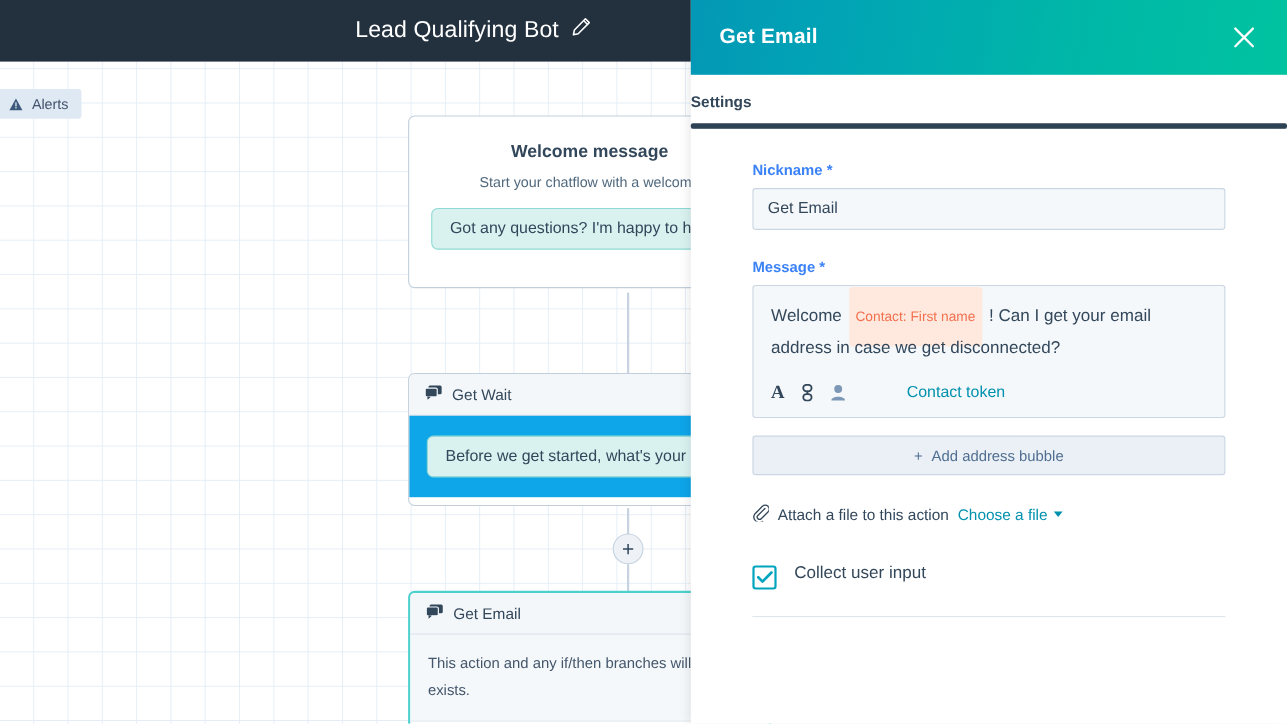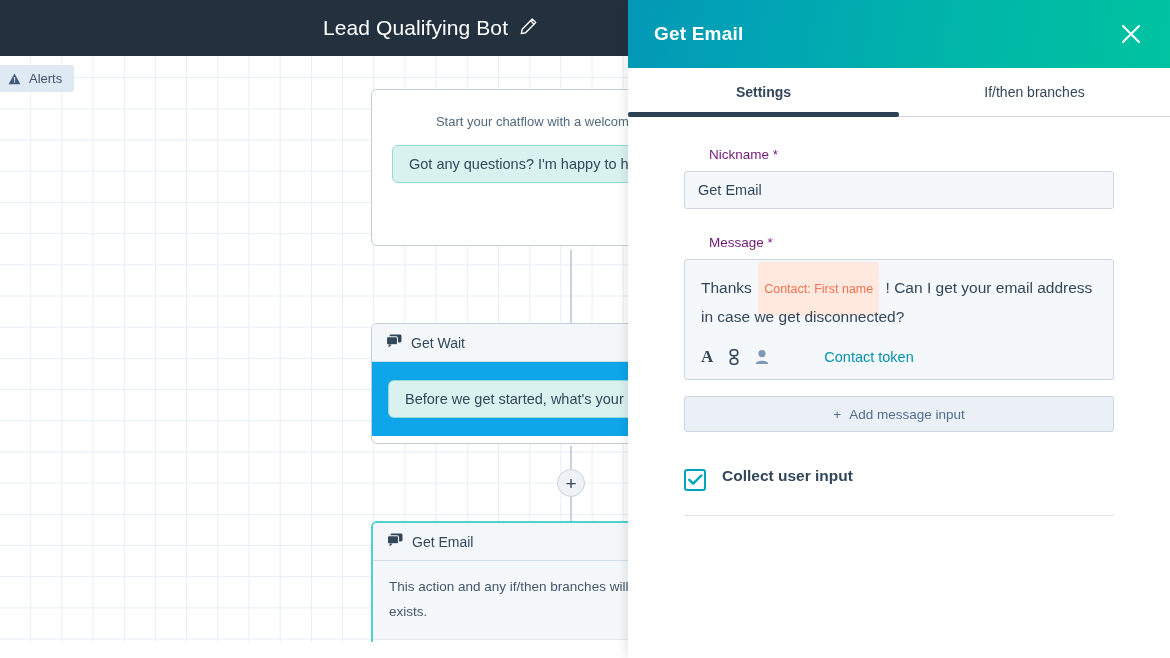--- a/index.html
+++ b/index.html
@@ -12,27 +12,27 @@
   #app { position: relative; width: 1170px; height: 658px; overflow: hidden; }
 
   
   .topbar {
     position: absolute; top: 0; left: 0;
     width: 1170px; height: 56px;
     background: #23313f;
     display: flex; align-items: center; justify-content: center;
     z-index: 2;
   }
-  .topbar-title-wrap { display: flex; align-items: center; gap: 12px; transform: translateX(-155px); }
+  .topbar-title-wrap { display: flex; gap: 12px; transform: translateX(-155px); }
   .topbar-title { color: #ffffff; font-size: 21px; font-weight: 400; letter-spacing: .1px; }
   .pencil-icon { display: block; }
 
   
   .canvas {
-    position: absolute; top: 40px; left: 0;
+    position: absolute; top: 56px; left: 0;
     width: 1114px; height: 602px;
     background-color: #ffffff;
     background-image:
       linear-gradient(to right, #e5eef7 1px, transparent 1px),
       linear-gradient(to bottom, #e5eef7 1px, transparent 1px);
     background-size: 31.2px 31.2px;
     background-position: -1px 6px;
     overflow: hidden;
   }
 
@@ -119,33 +119,33 @@
   }
   .panel-title { color:#fff; font-size: 19px; font-weight: bold; letter-spacing:.2px; }
   .panel-close { background:none; border:none; cursor:pointer; padding:6px; line-height:0; }
 
   .panel-tabs {
     display: flex; height: 49px; flex: 0 0 auto;
     border-bottom: 1px solid #cbd6e2;
     position: relative;
   }
   .panel-tab {
-    flex: 1; display: flex; align-items: center; justify-content: center;
+    flex: 1; display: flex; align-items: center; 
     font-size: 14px; color: #33475b; cursor: pointer;
     position: relative;
   }
   .panel-tab.active { font-weight: 600; }
   .panel-tab.active::after {
     content: ""; position: absolute; left: 0; right: 0; bottom: -1px;
     height: 5px; background: #2d4254; border-radius: 2px;
   }
 
   .panel-body { flex: 1 1 auto; padding: 30px 56px 0 56px; overflow: hidden; }
 
-  .field-label { font-size: 13.5px; font-weight: normal; color: #701a75; margin-bottom: 9px; margin-left: 25px; }
+  .field-label { font-size: 13.5px; font-weight: bold; color: #3b82f6; margin-bottom: 9px; }
   .text-input {
     width: 100%; height: 38px;
     border: 1px solid #cbd6e2; border-radius: 3px;
     background: #f5f8fa; color: #33475b;
     font-size: 14.5px; font-family: "Liberation Sans", sans-serif;
     padding: 0 13px;
   }
   .field-gap { height: 26px; }
 
   .msg-box {
@@ -171,21 +171,21 @@
     display: flex; align-items: center; justify-content: center; gap: 8px;
     font-family: "Liberation Sans", sans-serif;
   }
   .attach-row {
     margin-top: 26px; display: flex; align-items: center; gap: 8px;
     font-size: 14px; color: #33475b;
   }
   .choose-file { color: #0091ae; cursor: pointer; display: flex; align-items: center; gap: 6px; }
   .caret { width:0;height:0;border-left:4px solid transparent;border-right:4px solid transparent;border-top:5px solid #0091ae; }
 
-  .collect-row { margin-top: 34px; display: flex; gap: 16px; align-items: flex-start; font-weight: bold; }
+  .collect-row { margin-top: 34px; display: flex; gap: 16px; align-items: flex-start; }
   .chk {
     width: 22px; height: 22px; flex: 0 0 auto; margin-top: 3px;
     border: 2px solid #00a4bd; border-radius: 3px; background:#fff;
     display:flex;align-items:center;justify-content:center;
   }
   .collect-title { font-size: 15.5px; color: #33475b; line-height: 1.25; }
   .collect-sub { font-size: 13px; color: #51697e; margin-top: 4px; }
   .panel-divider { margin-top: 24px; height: 1px; background: #dfe5ec; }
 </style>
 </head>
@@ -209,20 +209,21 @@
     <div class="connector" style="left:570px; top:210px; height:88px;"></div>
     <div class="connector" style="left:570px; top:406px; height:37px;"></div>
     <div class="connector" style="left:570px; top:457px; height:39px;"></div>
 
     <div class="plus-node" style="left:557px; top:429px;">
       <span>+</span>
     </div>
 
     <div class="flow-card" style="left:371px; top:49px; width:330px; height:157px;">
       <div class="card-welcome-body">
+        <div class="card-welcome-title">Welcome message</div>
         <div class="card-welcome-sub">Start your chatflow with a welcome</div>
         <div class="bubble">Got any questions? I'm happy to h</div>
       </div>
     </div>
 
     <div class="flow-card" style="left:371px; top:283px; width:330px; height:121px;">
       <div class="card-header">
         <span>
           <svg width="16" height="14" viewBox="0 0 16 14">
               <rect x="3.5" y="0.5" width="12" height="8" rx="1.4" fill="#33475b"></rect>
@@ -276,36 +277,33 @@
         <svg width="22" height="22" viewBox="0 0 22 22">
             <path d="M3 3 L19 19 M19 3 L3 19" stroke="#ffffff" stroke-width="2.1" stroke-linecap="round"></path>
           </svg>
       </button>
     </div>
 
     <div class="panel-tabs">
       <div class="panel-tab active">
         <span>Settings</span>
       </div>
-      <div class="panel-tab">
-        <span>If/then branches</span>
-      </div>
     </div>
 
     <div class="panel-body">
 
       <div class="field-label">Nickname *</div>
       <input class="text-input" type="text" value="Get Email" style="">
 
       <div class="field-gap"></div>
 
       <div class="field-label">Message *</div>
       <div class="msg-box">
         <div class="msg-text">
-          <span>Thanks</span>
+          <span>Welcome</span>
           <span class="token">Contact: First name</span>
           <span>! Can I get your email address in case we get disconnected?</span>
         </div>
         <div class="msg-toolbar">
           <span class="tb-icon letter">A</span>
           <span class="tb-icon">
             <svg width="12" height="16" viewBox="0 0 12 16">
                 <rect x="2.2" y="0.8" width="7.6" height="6" rx="3" fill="none" stroke="#33475b" stroke-width="1.6"></rect>
                 <rect x="2.2" y="9.2" width="7.6" height="6" rx="3" fill="none" stroke="#33475b" stroke-width="1.6"></rect>
                 <rect x="5.2" y="6" width="1.6" height="4" fill="#33475b"></rect>
@@ -316,23 +314,35 @@
                 <circle cx="7" cy="4.6" r="3.6" fill="#7c98b6"></circle>
                 <path d="M0.8 15 C0.8 10.6 13.2 10.6 13.2 15 Z" fill="#7c98b6"></path>
               </svg>
           </span>
           <span class="contact-token-link">Contact token</span>
         </div>
       </div>
 
       <button class="add-bubble-btn">
         <span>+</span>
-        <span>Add message input</span>
+        <span>Add address bubble</span>
       </button>
 
+      <div class="attach-row">
+        <span>
+          <svg width="15" height="16" viewBox="0 0 15 16">
+              <path d="M11.4 4.2 L5 10.6 a2.1 2.1 0 0 0 3 3 l6.2-6.2 a3.6 3.6 0 0 0 -5.1 -5.1 L2.4 9 a5 5 0 0 0 7 7" fill="none" stroke="#33475b" stroke-width="1.2" stroke-linecap="round"></path>
+            </svg>
+        </span>
+        <span>Attach a file to this action</span>
+        <span class="choose-file">
+          <span>Choose a file</span>
+          <span class="caret"></span>
+        </span>
+      </div>
 
       <div class="collect-row">
         <span class="chk">
           <svg width="15" height="12" viewBox="0 0 15 12">
               <path d="M1.3 5.8 L5.2 9.7 L13.3 1.5" fill="none" stroke="#00a4bd" stroke-width="2.4" stroke-linecap="round" stroke-linejoin="round"></path>
             </svg>
         </span>
         <span>
           <div class="collect-title">Collect user input</div>
         </span>

